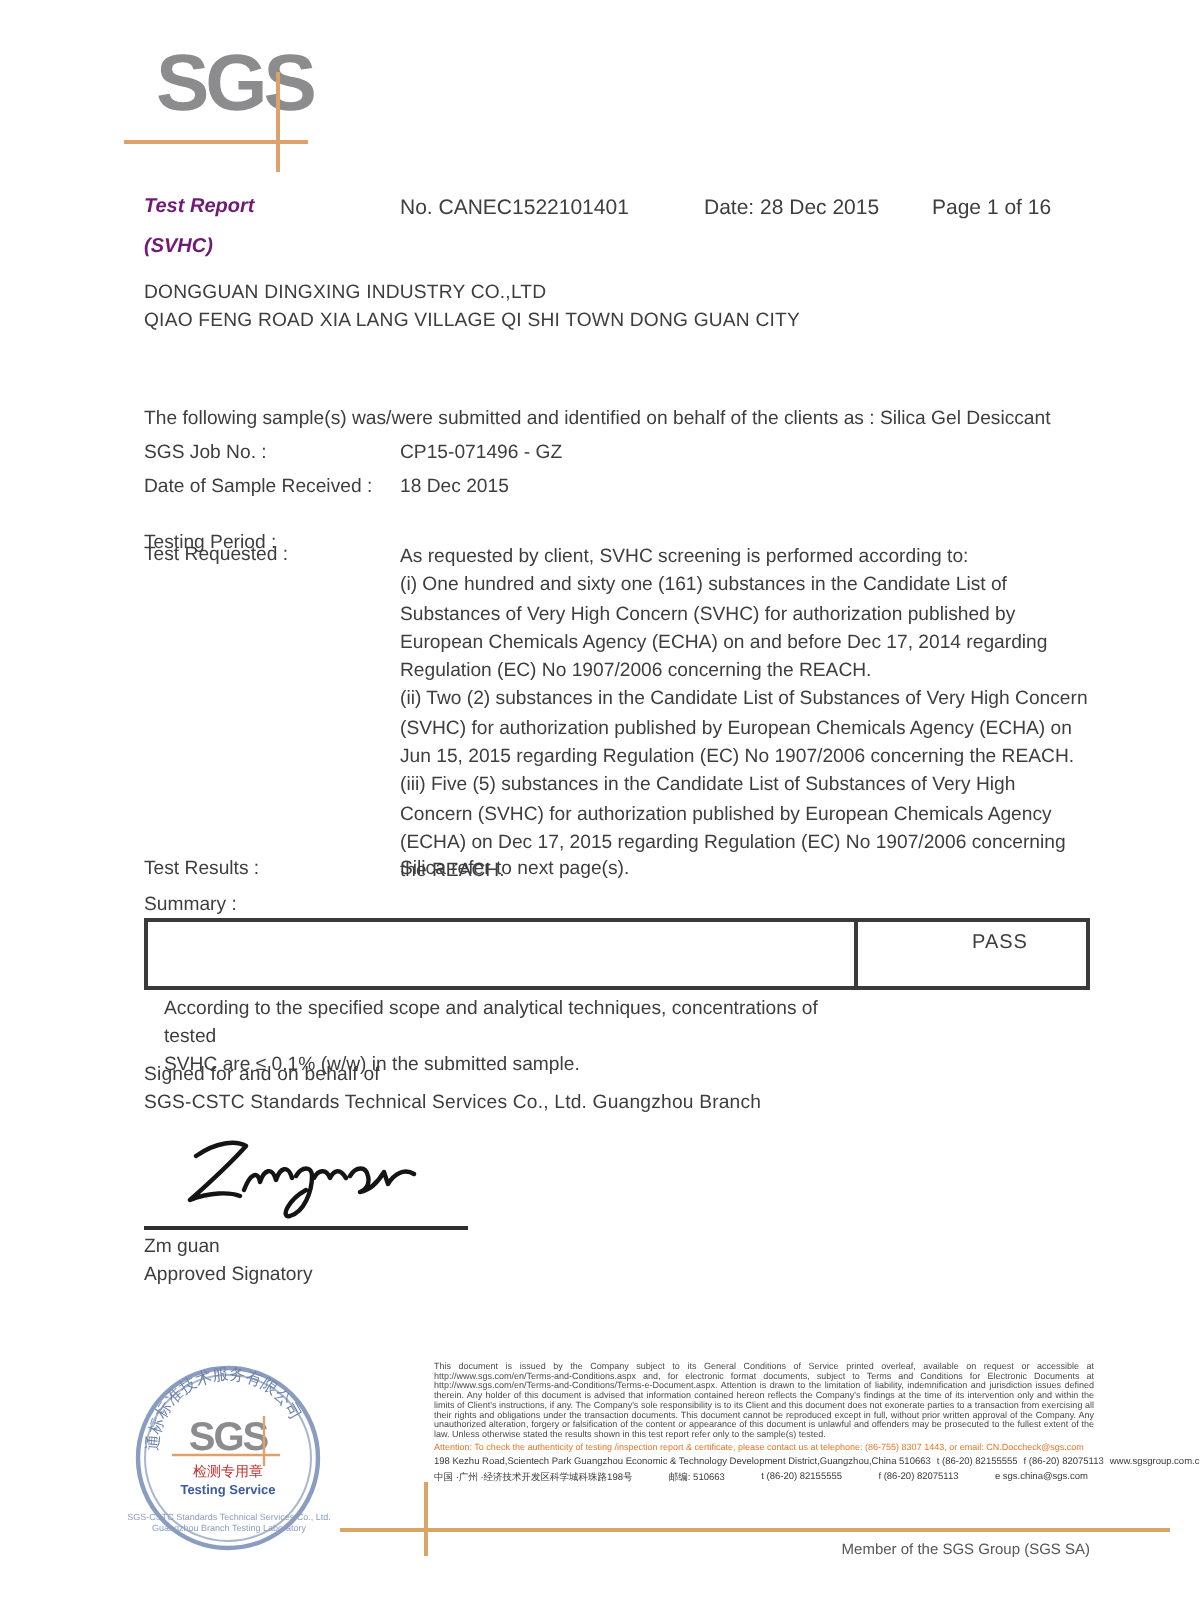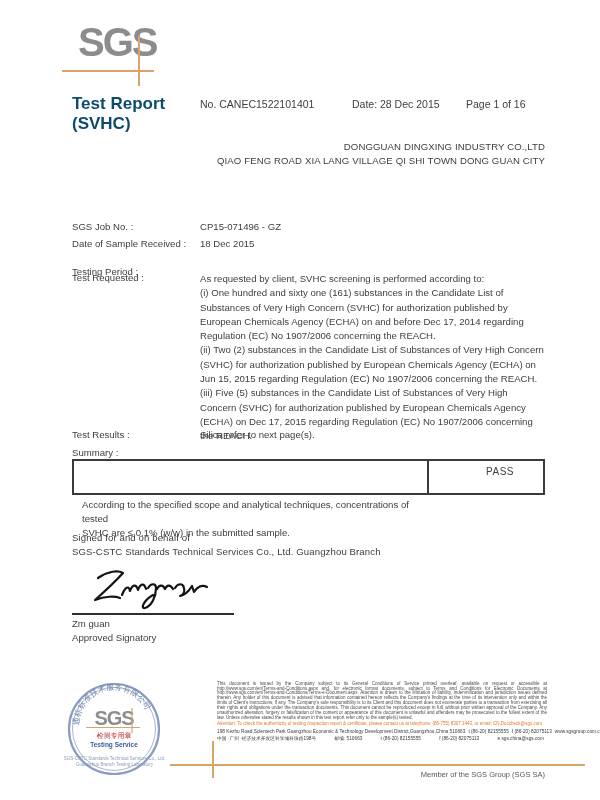--- a/index.html
+++ b/index.html
@@ -9,21 +9,21 @@
     font-family:"Liberation Sans", sans-serif; color:#3E3E40;
   }
   .abs { position:absolute; }
 
   
   .logo-text { font-size:40px; font-weight:bold; color:#8C8C8E; letter-spacing:-2px; }
   .crop-h { background:#DDA26B; height:2px; }
   .crop-v { background:#DDA26B; width:2px; }
 
   
-  .doc-title { font-size:17px; font-weight:bold; color:#0c4a6e; line-height:20px; }
+  .doc-title { font-size:10px; font-weight:bold; color:#701a75; line-height:20px;font-style:italic; }
   .meta { font-size:10.5px; color:#3E3E40; }
 
   .body-text { font-size:9.6px; color:#3E3E40; }
   .client-line { font-size:9.6px; line-height:14px; letter-spacing:0.1px; }
 
   .info-label { position:absolute; left:0; top:0; width:130px; font-size:9.6px; }
   .info-value { position:absolute; left:128px; top:0; width:352px; font-size:9.6px; }
   .pre { white-space:pre-line; line-height:14.3px; }
   .req { line-height:14.3px; }
 
@@ -61,25 +61,26 @@
   </div>
 
   <div class="abs" style="left:72px; top:94px;">
     <div class="doc-title">Test Report</div>
     <div class="doc-title">(SVHC)</div>
   </div>
   <div class="abs meta" style="left:200px; top:98px;">No. CANEC1522101401</div>
   <div class="abs meta" style="left:352px; top:98px;">Date: 28 Dec 2015</div>
   <div class="abs meta" style="left:466px; top:98px;">Page 1 of 16</div>
 
-  <div class="abs" style="left:72px; top:140px; width:473px;text-align:right;">
+  <div class="abs" style="left:72px; top:140px; width:473px;">
     <div class="client-line">DONGGUAN DINGXING INDUSTRY CO.,LTD</div>
     <div class="client-line">QIAO FENG ROAD XIA LANG VILLAGE QI SHI TOWN DONG GUAN CITY</div>
   </div>
 
+  <div class="abs body-text" style="left:72px; top:204px; width:490px;">The following sample(s) was/were submitted and identified on behalf of the clients as : Silica Gel Desiccant</div>
 
   <div class="abs" style="left:72px; top:221px; width:480px; height:14px;">
     <div class="info-label">SGS Job No. :</div>
     <div class="info-value">CP15-071496 - GZ</div>
   </div>
   <div class="abs" style="left:72px; top:238px; width:480px; height:14px;">
     <div class="info-label">Date of Sample Received :</div>
     <div class="info-value">18 Dec 2015</div>
   </div>
   <div class="abs" style="left:72px; top:266px; width:480px; height:14px;">

